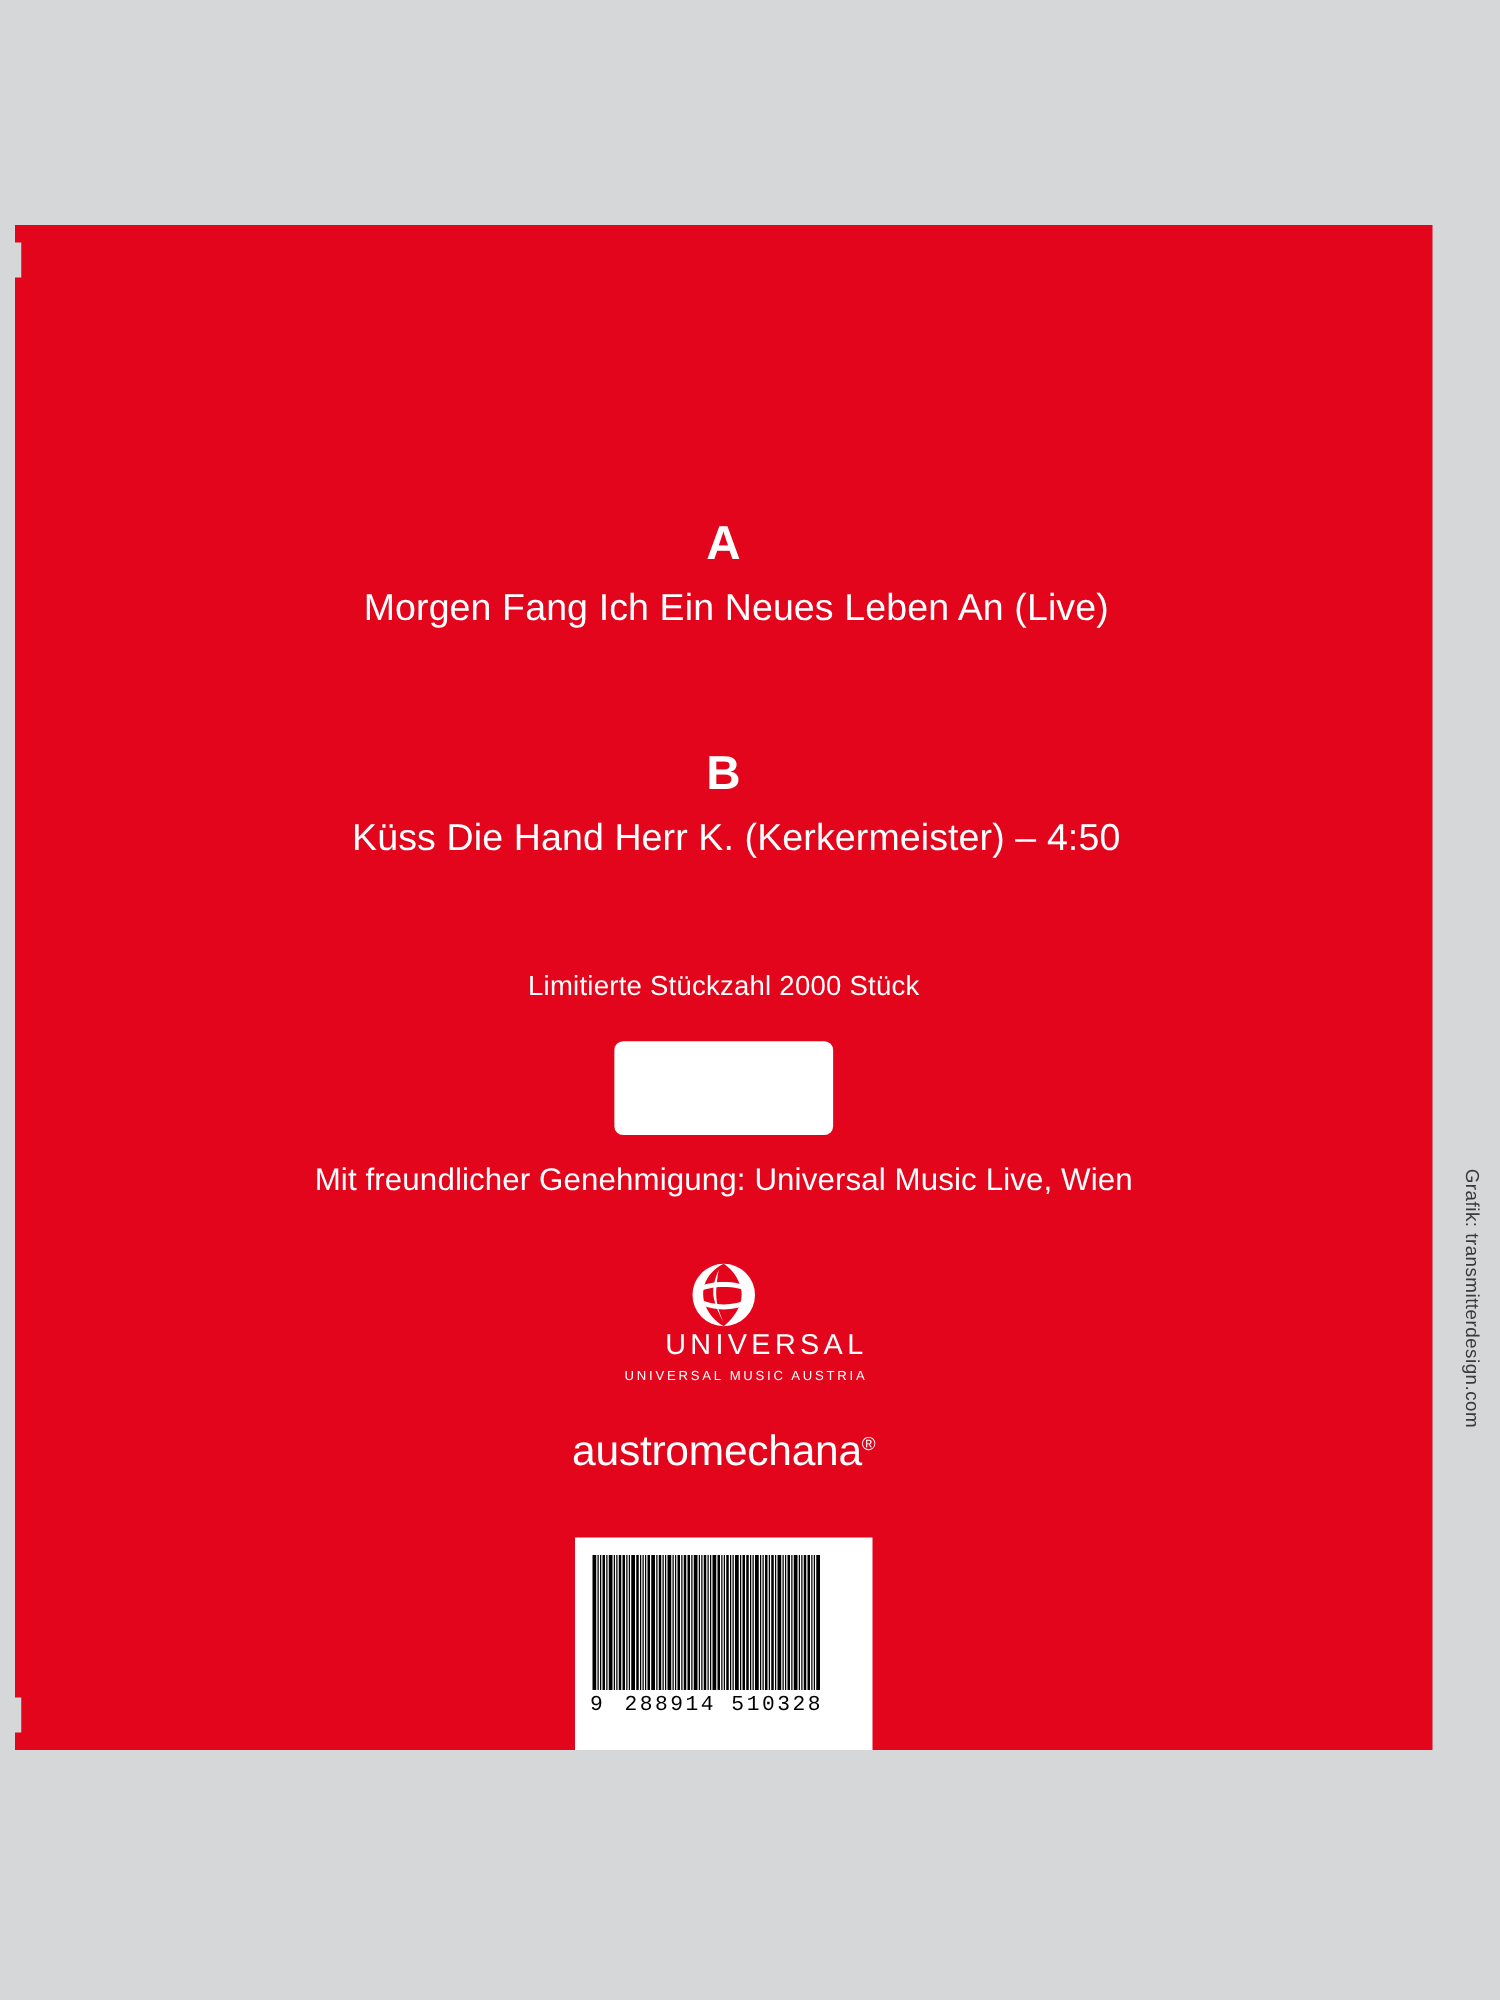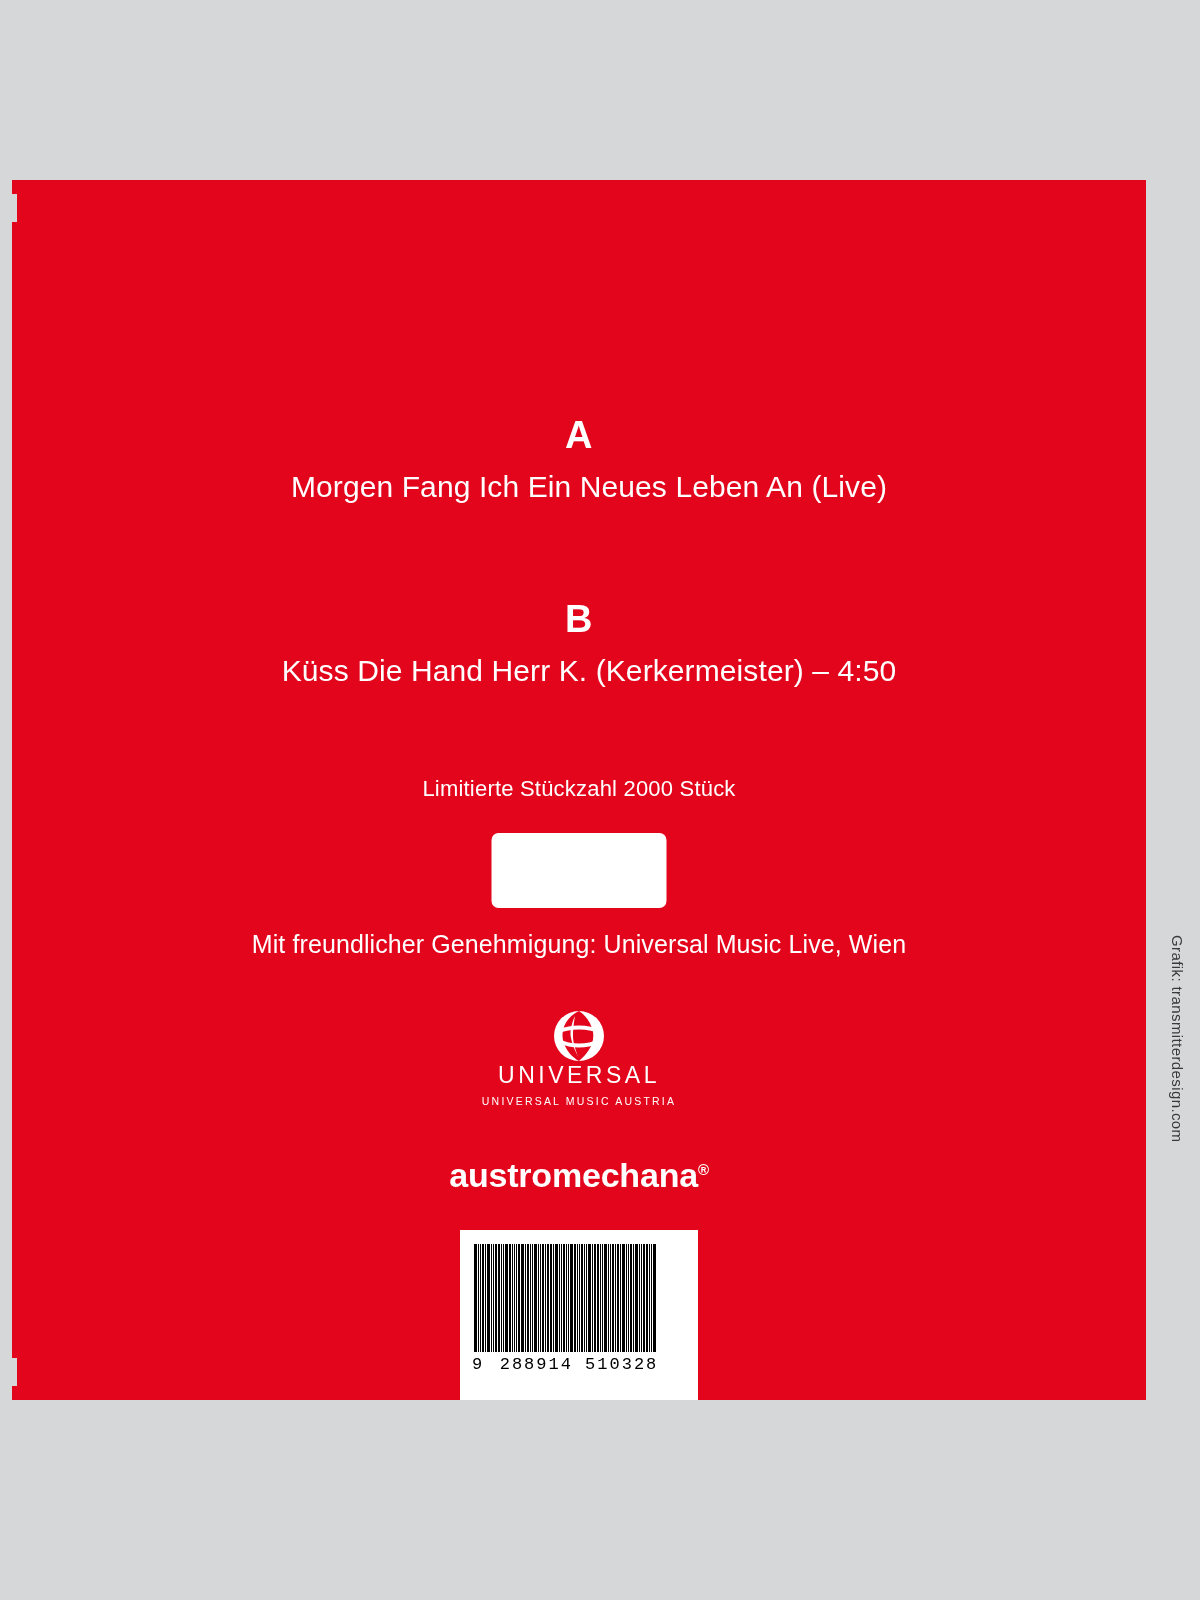--- a/index.html
+++ b/index.html
@@ -107,21 +107,21 @@
     letter-spacing: 0.1px;
   }
 
   
   .universal-logo {
     position: absolute;
     top: 830px;
     left: 50%;
     transform: translateX(-50%);
     width: 230px;
-    text-align: center;
+    text-align: right;
   }
   .universal-globe {
     position: relative;
     width: 52px;
     height: 52px;
     margin: 0 auto 2px auto;
   }
   .universal-globe svg { display: block; }
   .universal-word {
     font-size: 23px;
@@ -135,22 +135,21 @@
     letter-spacing: 2.2px;
     line-height: 1;
   }
 
   .austromechana {
     position: absolute;
     top: 962px;
     width: 100%;
     font-size: 34px;
     letter-spacing: -0.2px;
-    font-weight: 700;
-    margin-top: 14px;
+    font-weight: 400;
   }
   .austromechana .reg {
     font-size: 15px;
     vertical-align: super;
   }
 
   
   .barcode-area {
     position: absolute;
     left: 50%;

